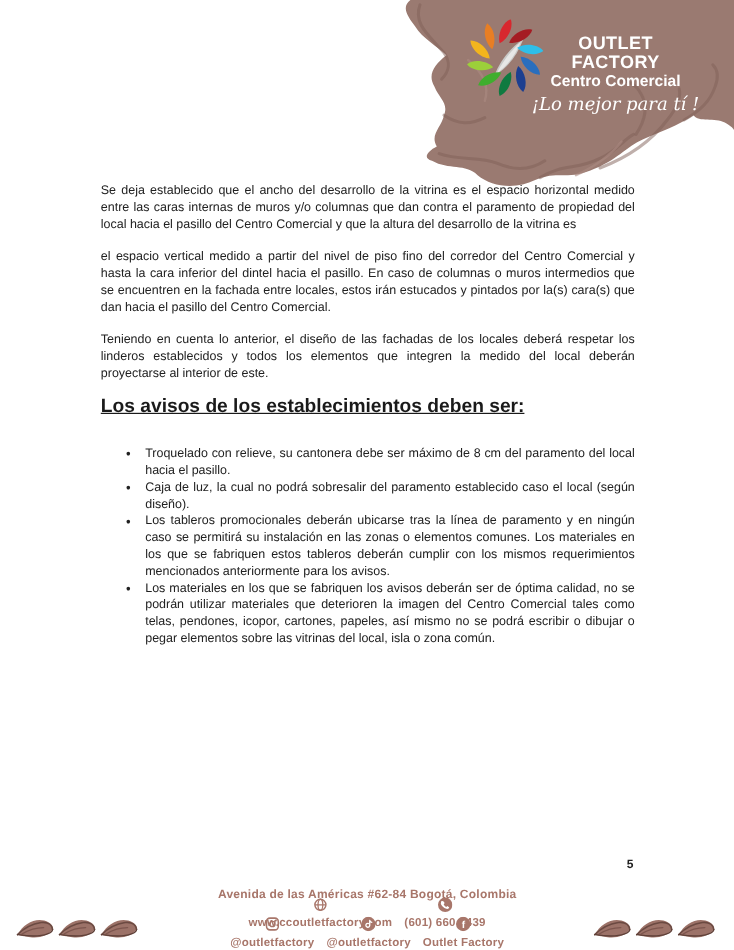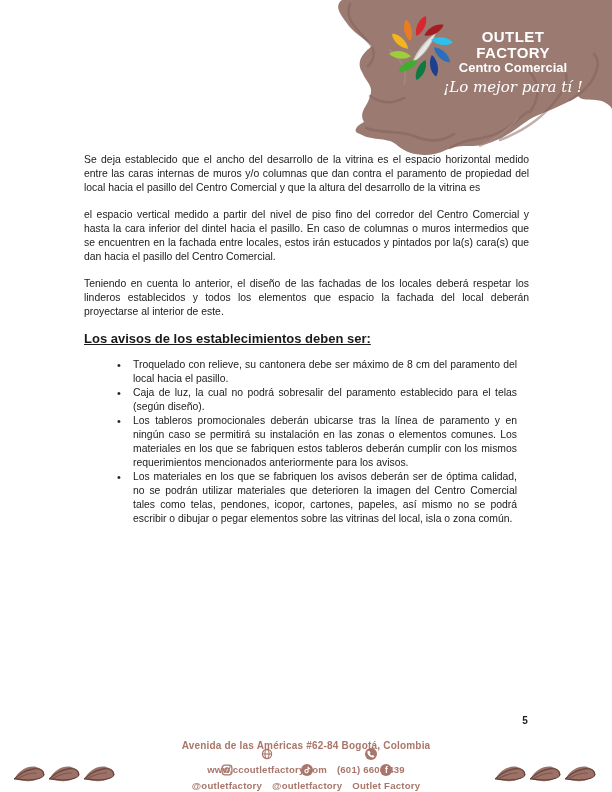--- a/index.html
+++ b/index.html
@@ -14,24 +14,24 @@
   .logo-title{font-size:15px;font-weight:bold;letter-spacing:.4px;line-height:16px;}
   .logo-subtitle{font-size:13px;font-weight:bold;line-height:13px;}
   .logo-tagline{font-family:"DejaVu Serif",serif;font-style:italic;font-size:15px;margin-top:4px;}
   
   .content{
     position:absolute;top:153px;left:84px;width:445px;
     font-size:10.4px;line-height:14px;color:#212121;z-index:1;
   }
   .content p{margin:0 0 13px;text-align:justify;}
   .content h2{
-    font-size:13px;margin:0 0 12px;text-decoration:underline;
+    font-size:16px;margin:0 0 26px;text-decoration:underline;
     font-weight:bold;color:#1a1a1a;
   }
-  .content ul{list-style:none;margin:0 12px 13px;padding:0;}
+  .content ul{list-style:none;margin:0 0 13px;padding:0;}
   .content li{position:relative;padding-left:37px;text-align:justify;}
   .content li::before{content:"\2022";position:absolute;left:21px;top:0;font-size:11px;}
   
   .page-number{position:absolute;top:715px;left:518px;width:14px;font-size:10px;font-weight:bold;color:#222;text-align:center;}
   .footer{position:absolute;top:738px;left:0;right:0;text-align:left;color:#a8766a;font-weight:bold;z-index:1;}
   .f-line{display:flex;justify-content:center;align-items:center;gap:10px;height:16px;}
   .f-line.address{font-size:10px;height:15px;}
   .f-line{font-size:9.6px;letter-spacing:.2px;}
   .f-item{display:inline-flex;align-items:center;gap:4px;flex-direction:column;}
   .f-item svg{display:block;}
@@ -84,25 +84,25 @@
 
   <div class="logo-text">
     <div class="logo-title">OUTLET FACTORY</div>
     <div class="logo-subtitle">Centro Comercial</div>
     <div class="logo-tagline">¡Lo mejor para tí !</div>
   </div>
 
   <div class="content">
     <p>Se deja establecido que el ancho del desarrollo de la vitrina es el espacio horizontal medido entre las caras internas de muros y/o columnas que dan contra el paramento de propiedad del local hacia el pasillo del Centro Comercial y que la altura del desarrollo de la vitrina es</p>
     <p>el espacio vertical medido a partir del nivel de piso fino del corredor del Centro Comercial y hasta la cara inferior del dintel hacia el pasillo. En caso de columnas o muros intermedios que se encuentren en la fachada entre locales, estos irán estucados y pintados por la(s) cara(s) que dan hacia el pasillo del Centro Comercial.</p>
-    <p>Teniendo en cuenta lo anterior, el diseño de las fachadas de los locales deberá respetar los linderos establecidos y todos los elementos que espacio la fachada del local deberán proyectarse al interior de este.</p>
+    <p>Teniendo en cuenta lo anterior, el diseño de las fachadas de los locales deberá respetar los linderos establecidos y todos los elementos que integren la medido del local deberán proyectarse al interior de este.</p>
     <h2>Los avisos de los establecimientos deben ser:</h2>
     <ul>
       <li>Troquelado con relieve, su cantonera debe ser máximo de 8 cm del paramento del local hacia el pasillo.</li>
-      <li>Caja de luz, la cual no podrá sobresalir del paramento establecido para el telas (según diseño).</li>
+      <li>Caja de luz, la cual no podrá sobresalir del paramento establecido caso el local (según diseño).</li>
       <li>Los tableros promocionales deberán ubicarse tras la línea de paramento y en ningún caso se permitirá su instalación en las zonas o elementos comunes. Los materiales en los que se fabriquen estos tableros deberán cumplir con los mismos requerimientos mencionados anteriormente para los avisos.</li>
       <li>Los materiales en los que se fabriquen los avisos deberán ser de óptima calidad, no se podrán utilizar materiales que deterioren la imagen del Centro Comercial tales como telas, pendones, icopor, cartones, papeles, así mismo no se podrá escribir o dibujar o pegar elementos sobre las vitrinas del local, isla o zona común.</li>
     </ul>
   </div>
 
   <div class="page-number">5</div>
 
   <div class="footer">
     <div class="f-line address">Avenida de las Américas #62-84 Bogotá, Colombia</div>
     <div class="f-line">

